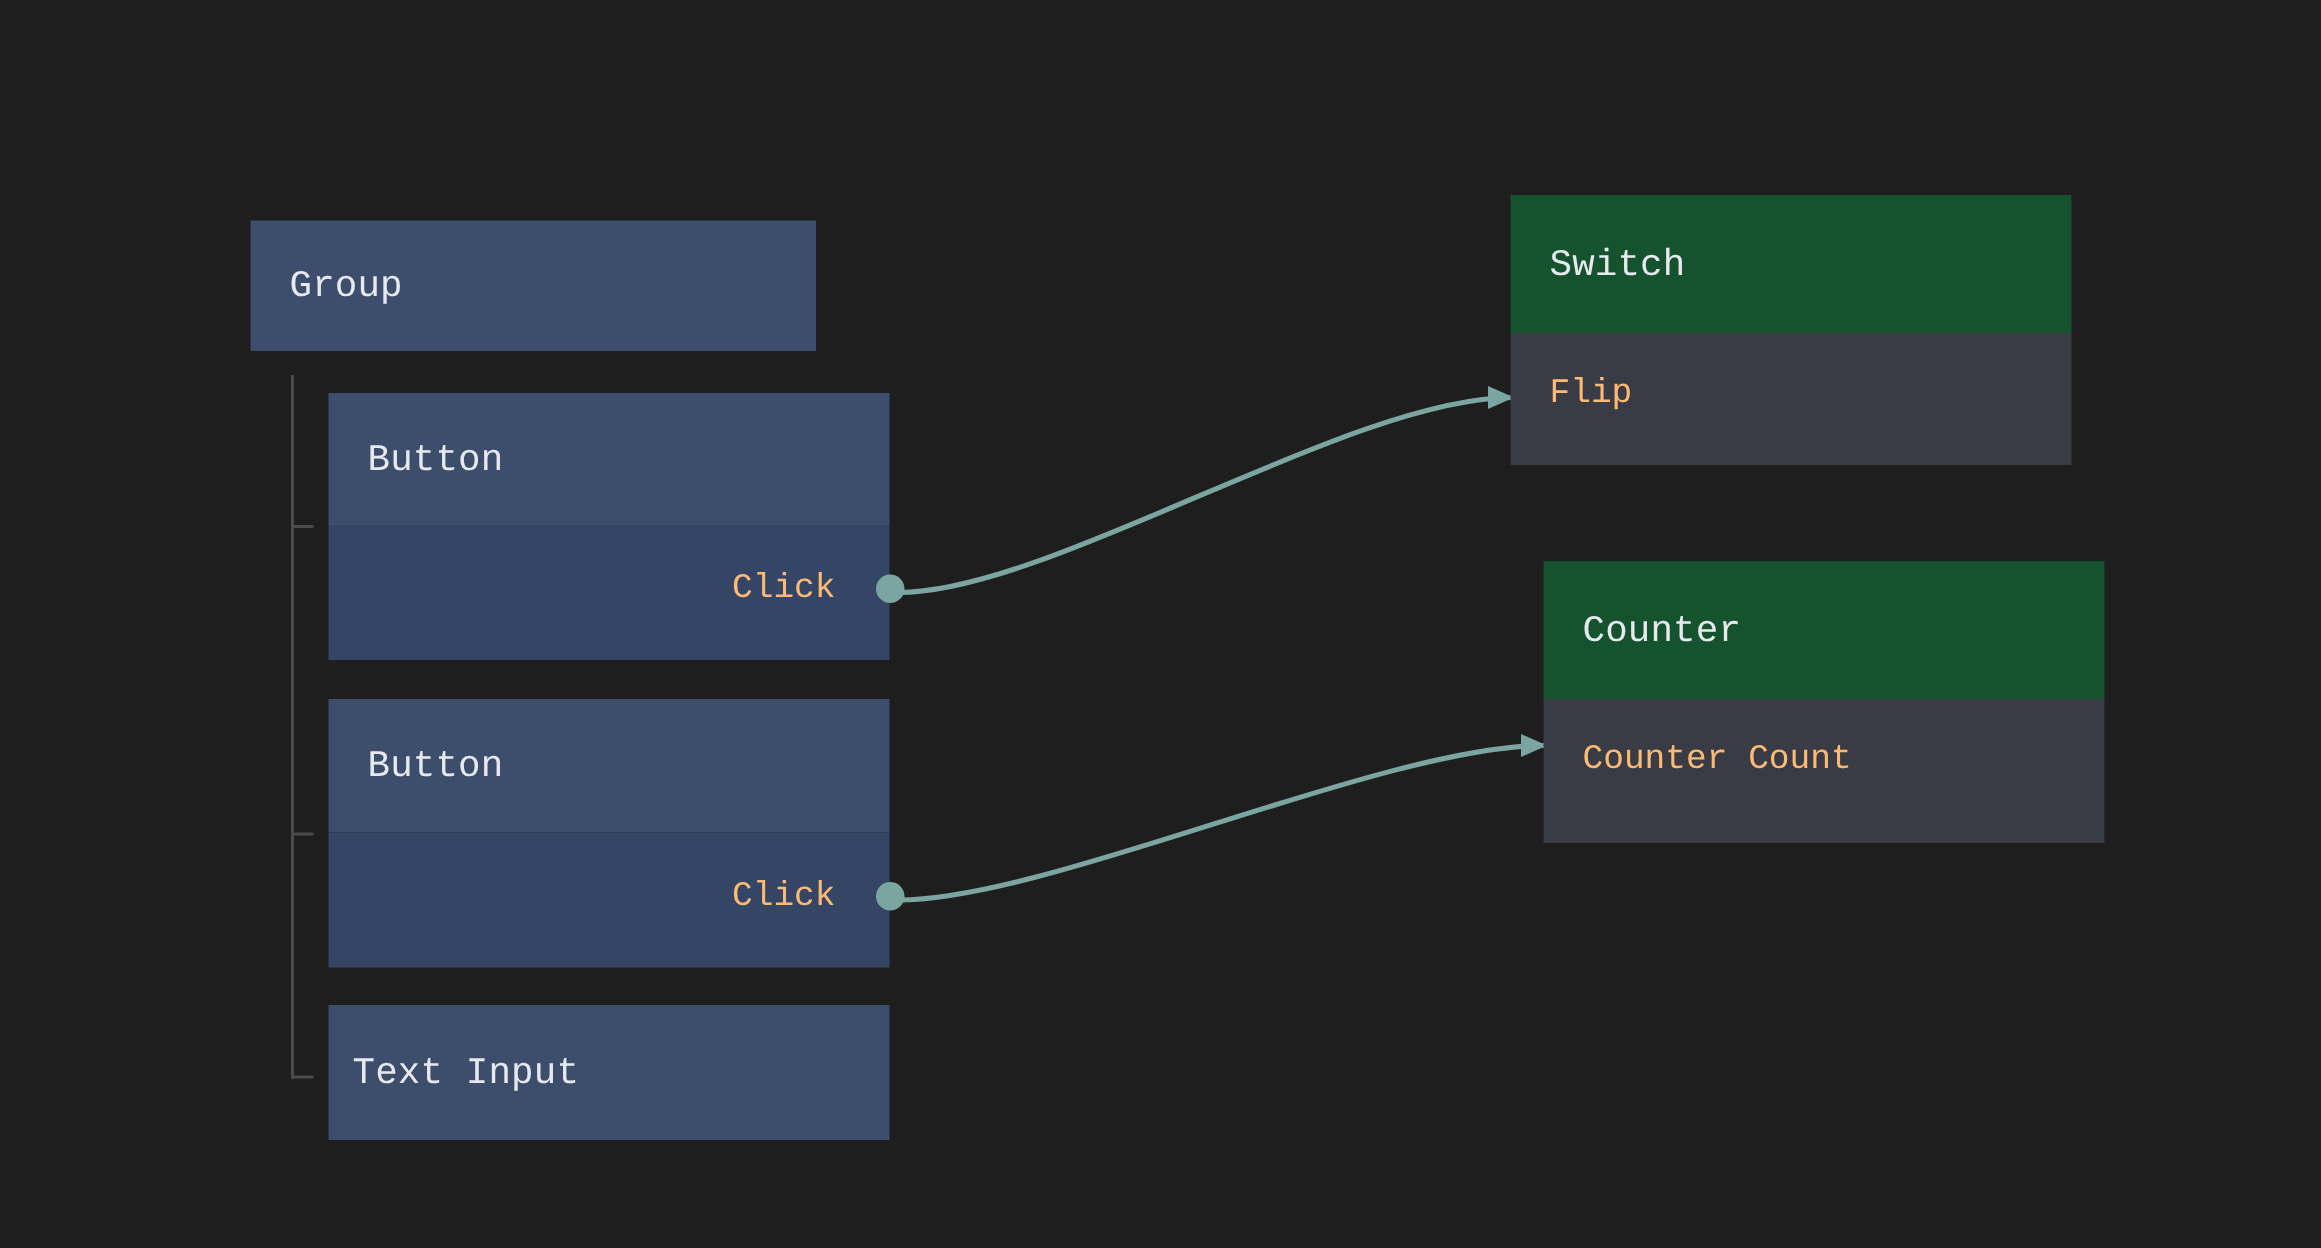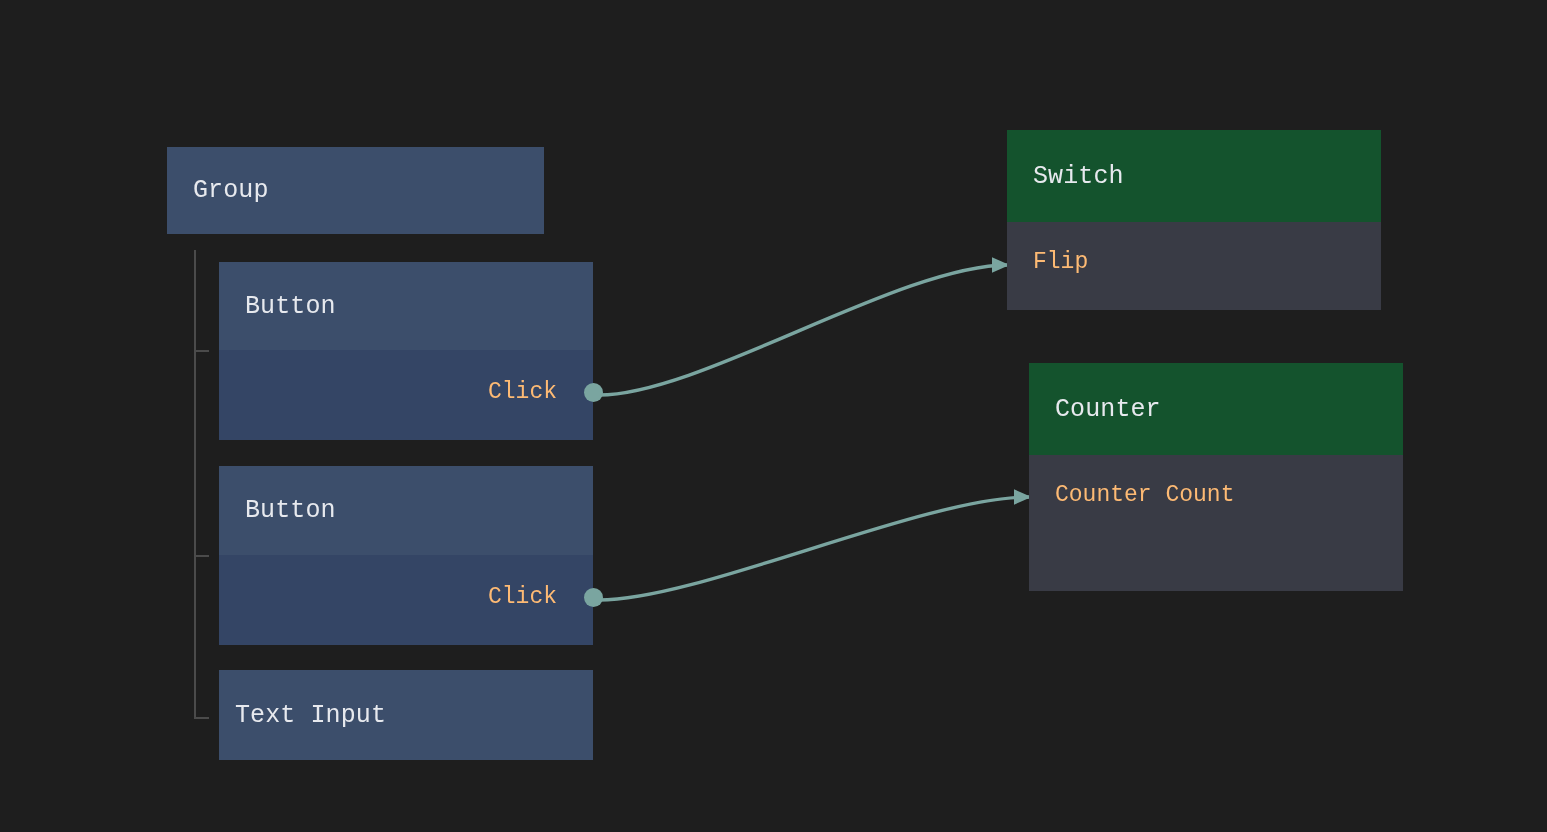--- a/index.html
+++ b/index.html
@@ -160,21 +160,21 @@
     <div class="node-header" style="height:92px;">
       <span class="node-title">Switch</span>
     </div>
     <div class="node-body">
       <div class="slot slot-in" style="top:29px;">
         <span>Flip</span>
       </div>
     </div>
   </div>
 
-  <div class="node grey" style="left:1029px; top:363px; width:374px; height:228px;">
+  <div class="node grey" style="left:1029px; top:374px; width:374px; height:188px;">
     <div class="node-header" style="height:92px;">
       <span class="node-title">Counter</span>
     </div>
     <div class="node-body">
       <div class="slot slot-in" style="top:29px;">
         <span>Counter Count</span>
       </div>
     </div>
   </div>
 

